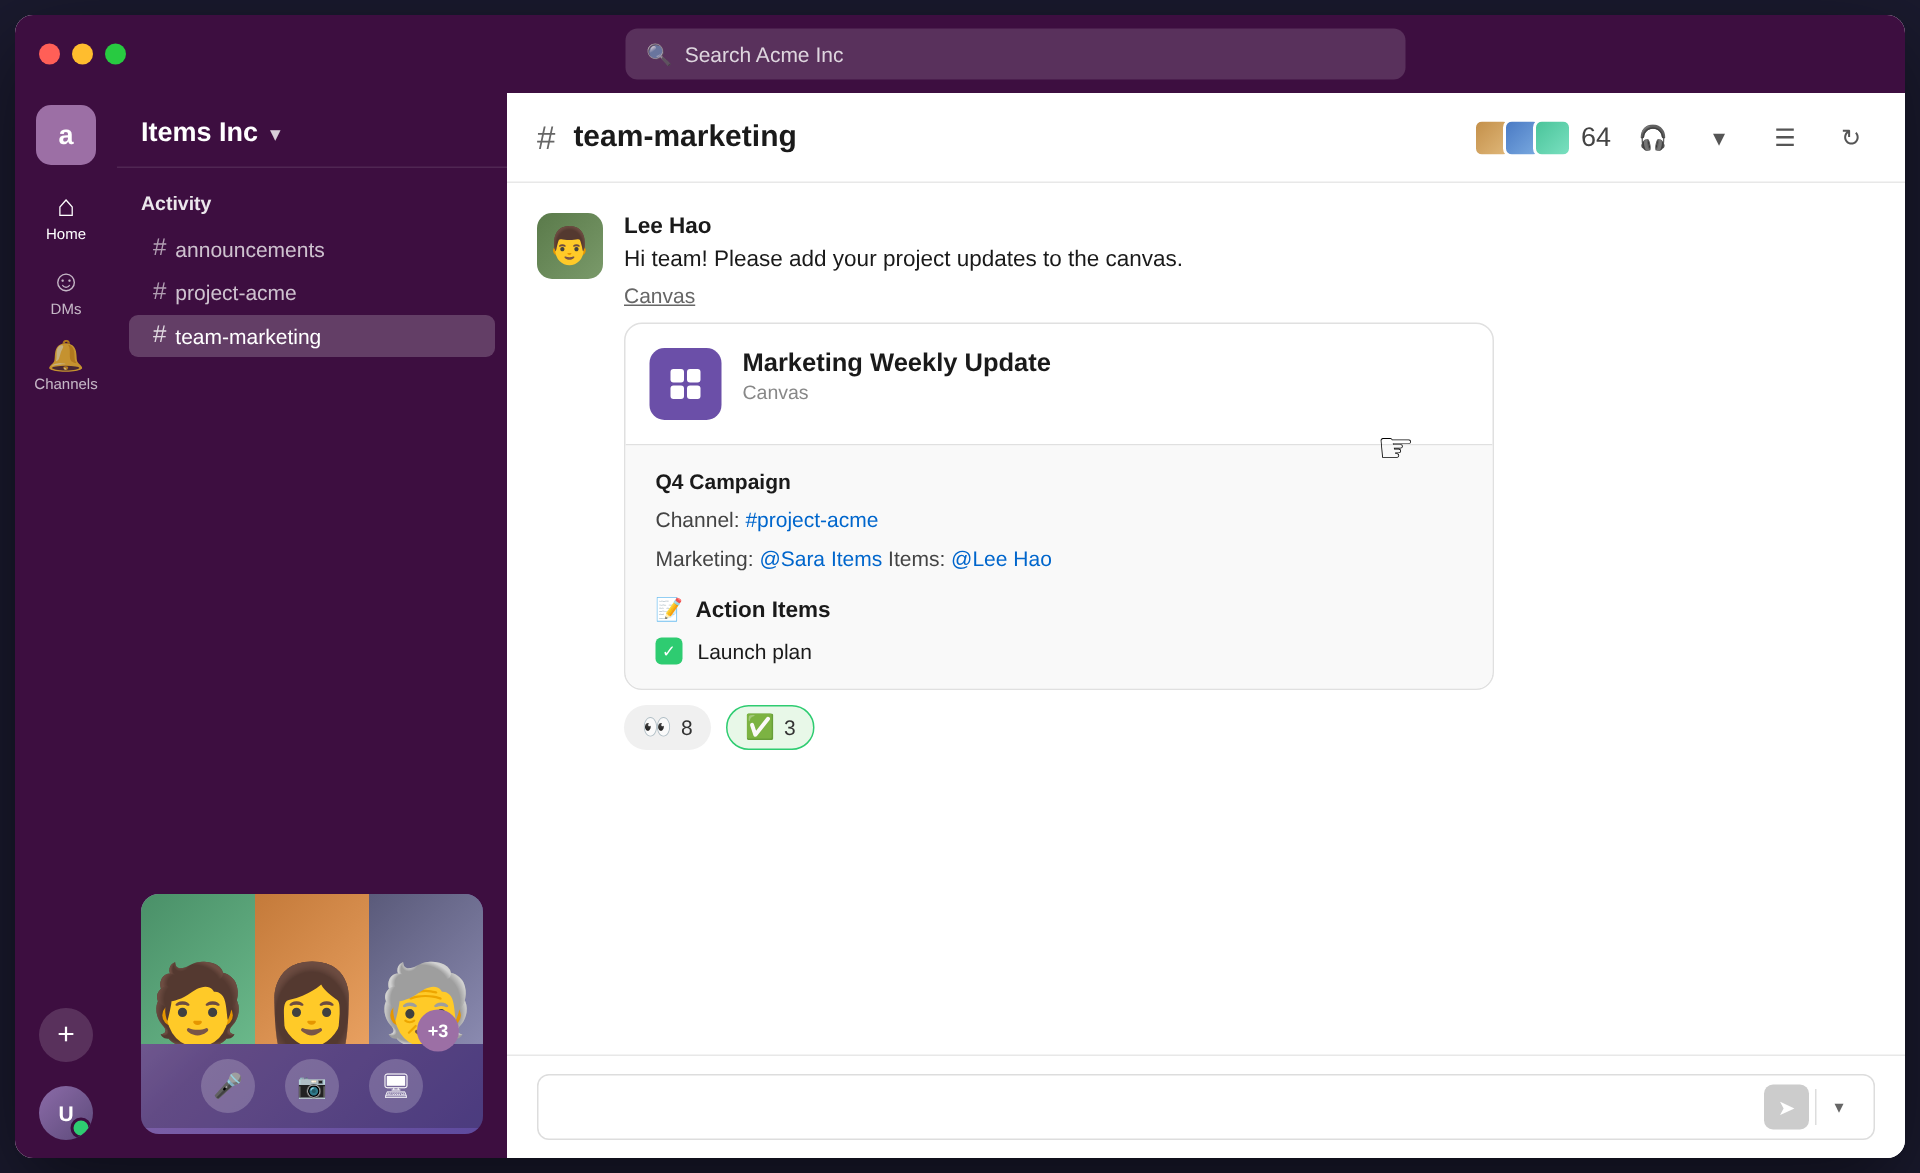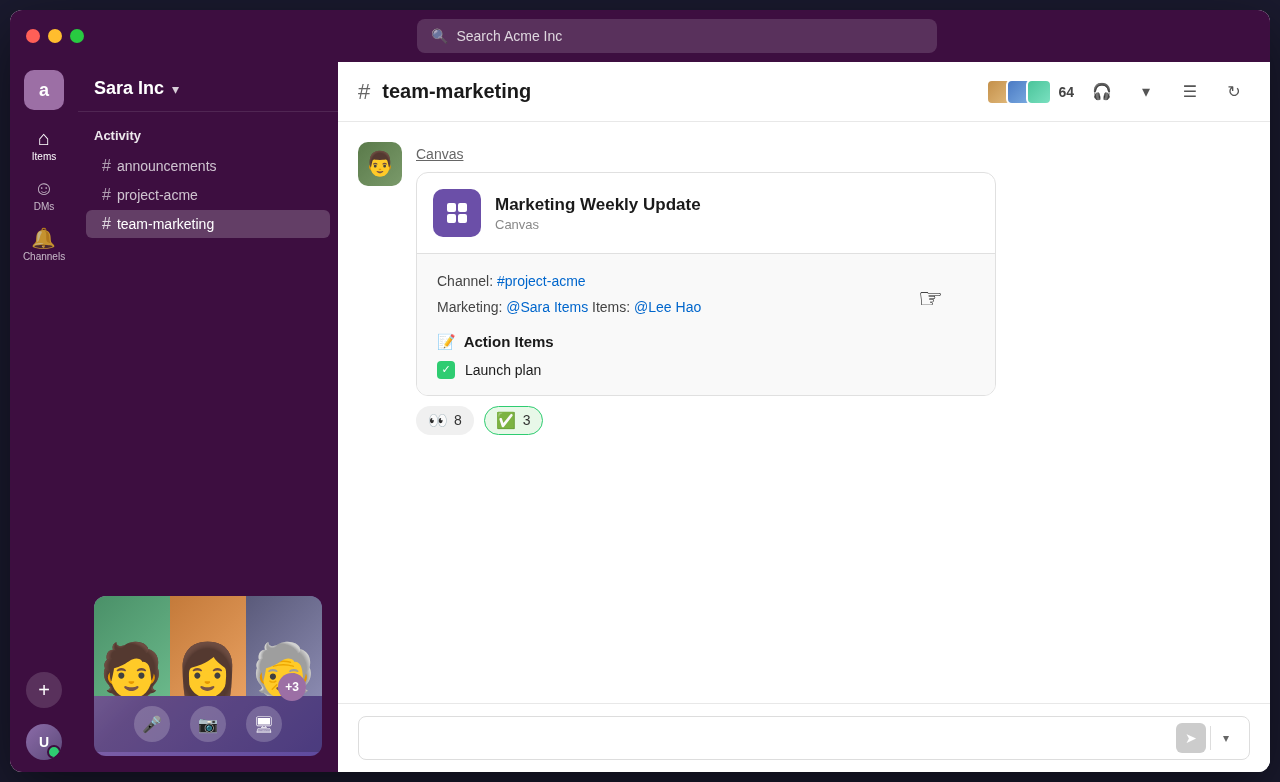--- a/index.html
+++ b/index.html
@@ -403,23 +403,23 @@
       color: white;
       font-size: 10px;
       font-weight: 600;
     }
 
     .av1 { background: linear-gradient(135deg, #c4904a, #e0b87a); }
     .av2 { background: linear-gradient(135deg, #4a7ac4, #7aaae0); }
     .av3 { background: linear-gradient(135deg, #4ac49a, #7ae0c0); }
 
     .member-count {
-      font-size: 14px;
+      font-size: 18px;
       color: #444;
-      font-weight: 700;
+      font-weight: 400;
     }
 
     .header-icon-btn {
       width: 32px;
       height: 32px;
       border-radius: 6px;
       display: flex;
       align-items: center;
       justify-content: center;
       cursor: pointer;
@@ -488,21 +488,21 @@
     .canvas-card {
       border: 1px solid #e0e0e0;
       border-radius: 12px;
       overflow: hidden;
       max-width: 580px;
       margin-top: 10px;
     }
 
     .canvas-card-header {
       display: flex;
-      align-items: center;
+      align-items: flex-start;
       gap: 14px;
       padding: 16px;
       border-bottom: 1px solid #e0e0e0;
     }
 
     .canvas-icon {
       width: 48px;
       height: 48px;
       background: #6b4fa8;
       border-radius: 10px;
@@ -702,21 +702,21 @@
     </div>
   </div>
 
   <div class="main-layout">
 
     <div class="far-left-nav">
       <div class="workspace-icon">a</div>
 
       <div class="nav-item active">
         <span class="nav-icon">⌂</span>
-        <span class="nav-label">Items</span>
+        <span class="nav-label">Home</span>
       </div>
 
       <div class="nav-item">
         <span class="nav-icon">☺</span>
         <span class="nav-label">DMs</span>
       </div>
 
       <div class="nav-item">
         <span class="nav-icon">🔔</span>
         <span class="nav-label">Channels</span>
@@ -726,21 +726,21 @@
 
       <div class="add-btn">+</div>
 
       <div class="user-avatar-nav">
         <div class="avatar-face">U</div>
       </div>
     </div>
 
     <div class="sidebar">
       <div class="workspace-header">
-        <span class="workspace-name">Sara Inc</span>
+        <span class="workspace-name">Items Inc</span>
         <span class="chevron-down">▾</span>
       </div>
 
       <div class="sidebar-section">
         <div class="sidebar-section-header">Activity</div>
 
         <div class="sidebar-channel">
           <span class="hash-symbol">#</span>
           <span>announcements</span>
         </div>
@@ -806,39 +806,42 @@
         <div class="header-icon-btn">☰</div>
         <div class="header-icon-btn">↻</div>
       </div>
 
       <div class="chat-messages">
         <div class="message">
           <div class="message-avatar lee-avatar">
             <span style="font-size:24px;">👨</span>
           </div>
           <div class="message-content">
+            <div class="message-sender">Lee Hao</div>
+            <div class="message-text">Hi team! Please add your project updates to the canvas.</div>
             <div class="canvas-preview-link">Canvas</div>
 
             <div class="canvas-card">
               <div class="canvas-card-header">
                 <div class="canvas-icon">
                   <svg width="24" height="24" viewBox="0 0 24 24" fill="white">
                     <rect x="2" y="2" width="9" height="9" rx="2"></rect>
                     <rect x="13" y="2" width="9" height="9" rx="2"></rect>
                     <rect x="2" y="13" width="9" height="9" rx="2"></rect>
                     <rect x="13" y="13" width="9" height="9" rx="2"></rect>
                   </svg>
                 </div>
                 <div>
                   <div class="canvas-card-title">Marketing Weekly Update</div>
                   <div class="canvas-card-subtitle">Canvas</div>
                 </div>
               </div>
 
               <div class="canvas-card-body">
+                <div class="canvas-section-title">Q4 Campaign</div>
                 <div class="canvas-field">
                   <span>Channel:</span>
                   <span> </span>
                   <a class="canvas-link">#project-acme</a>
                 </div>
                 <div class="canvas-field">
                   <span>Marketing:</span>
                   <span> </span>
                   <a class="canvas-link">@Sara Items</a>
                   <span>   </span>

